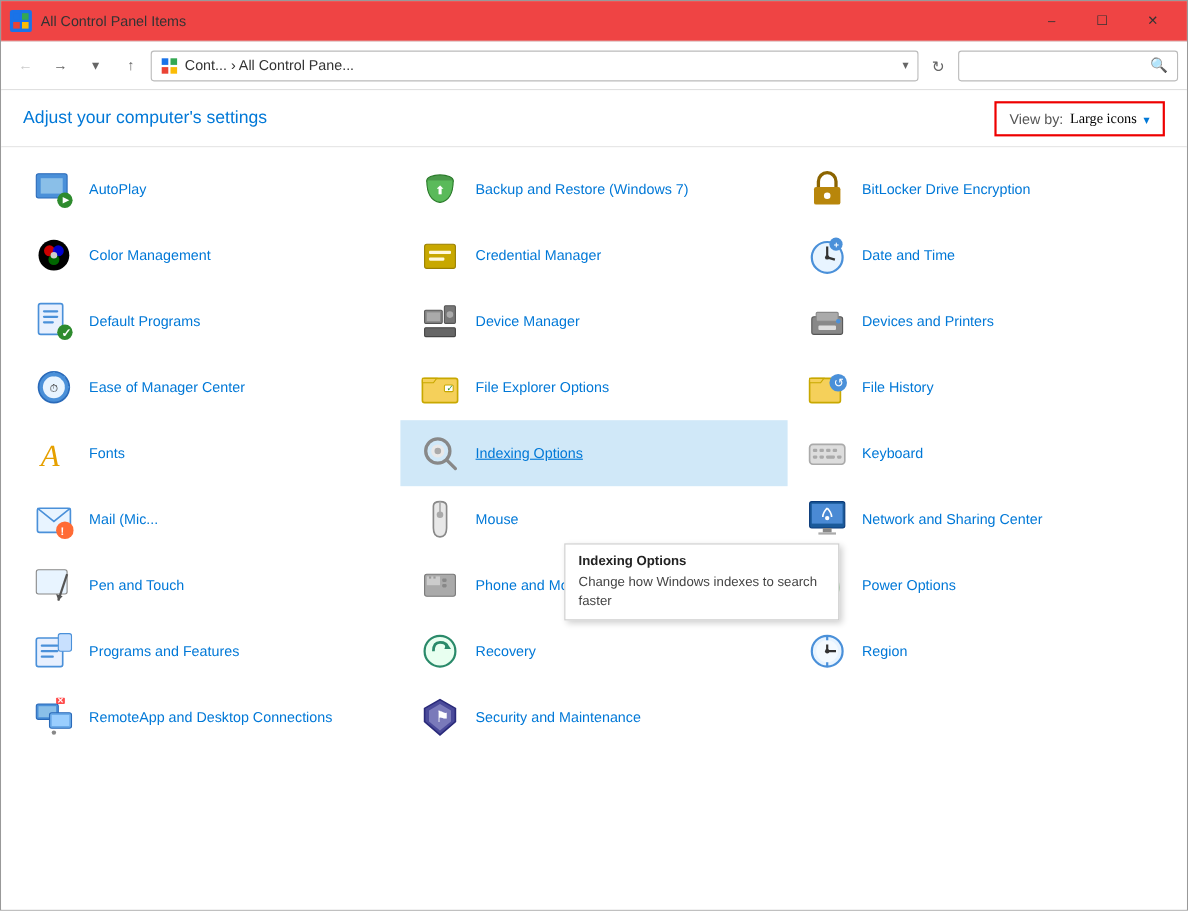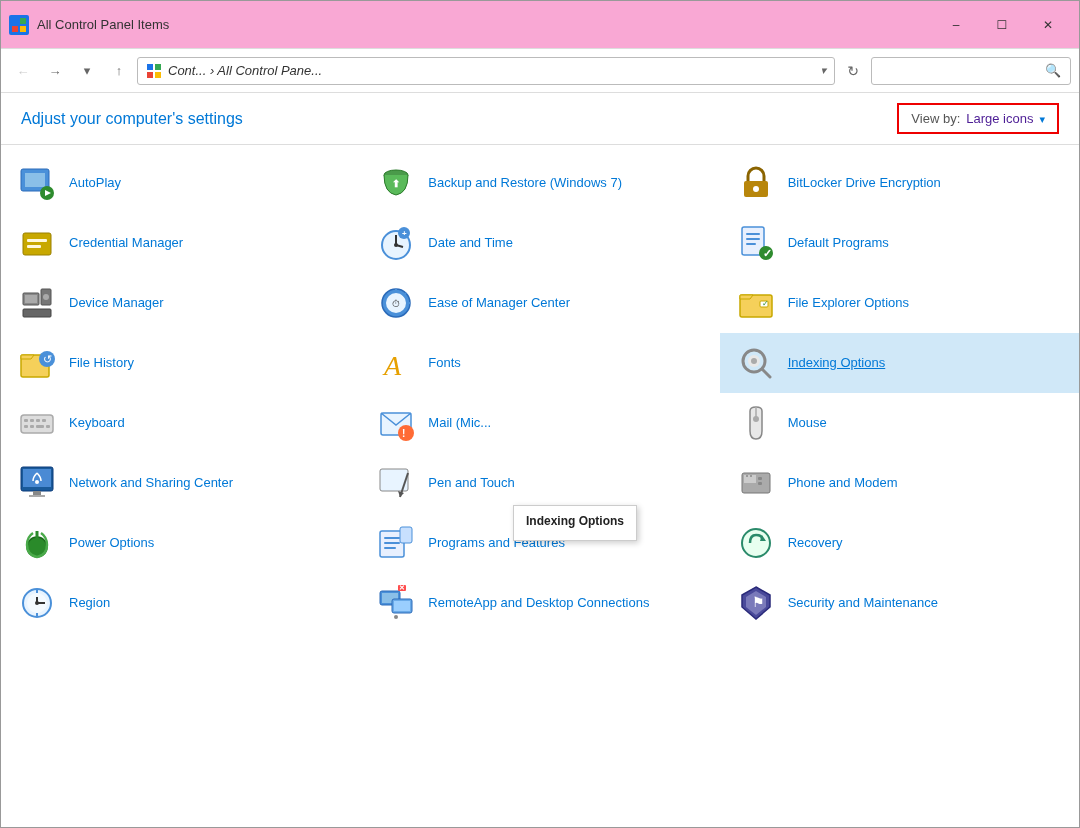--- a/index.html
+++ b/index.html
@@ -15,22 +15,22 @@
     .window {
       width: 1080px;
       height: 828px;
       background: #fff;
       border: 1px solid #999;
       display: flex;
       flex-direction: column;
     }
 
     .title-bar {
-      background: #f9a8d4;
-      height: 48px;
+      background: #ef4444;
+      height: 37px;
       display: flex;
       align-items: center;
       padding: 0 8px;
       border-bottom: 1px solid #ddd;
       flex-shrink: 0;
     }
 
     .title-bar-icon {
       width: 20px;
       height: 20px;
@@ -99,21 +99,20 @@
       height: 28px;
       border: 1px solid #bbb;
       border-radius: 3px;
       padding: 0 8px;
       font-size: 13px;
       color: #333;
       background: #fff;
       display: flex;
       align-items: center;
       gap: 6px;
-      font-style: italic;
     }
 
     .address-text { flex: 1; }
     .address-arrow { color: #666; font-size: 11px; }
     .refresh-btn {
       width: 28px;
       height: 28px;
       border: 1px solid transparent;
       background: transparent;
       border-radius: 3px;
@@ -170,36 +169,36 @@
       border: 2px solid #e00;
       padding: 6px 12px;
       display: flex;
       align-items: flex-end;
       gap: 6px;
       font-size: 13px;
       cursor: pointer;
     }
 
     .view-by-label { color: #555; }
-    .view-by-value { color: #4c1d95; cursor: pointer; }
+    .view-by-value { color: #000000; cursor: pointer; font-family: Liberation Serif, serif; }
     .view-by-arrow { color: #0078d7; font-size: 11px; }
 
     
     .items-area {
       flex: 1;
       overflow-y: scroll;
       overflow-x: hidden;
       background: #fff;
       position: relative;
     }
 
     .items-grid {
       display: grid;
       grid-template-columns: repeat(3, 1fr);
-      padding: 8px 0;
+      padding: 8px 12px;
     }
 
     .item {
       display: flex;
       align-items: center;
       padding: 8px 16px;
       gap: 12px;
       cursor: pointer;
       min-height: 60px;
     }
@@ -335,20 +334,32 @@
                 <rect x="6" y="16" width="24" height="16" rx="2" fill="#b8860b"></rect>
                 <path d="M10 16 V11 A8 8 0 0 1 26 11 V16" fill="none" stroke="#8b6400" stroke-width="3"></path>
                 <circle cx="18" cy="24" r="3" fill="#fff"></circle>
               </svg>
             </div>
             <span class="item-label">BitLocker Drive Encryption</span>
           </div>
           <div class="item">
             <div class="item-icon">
               <svg width="36" height="36" viewBox="0 0 36 36">
+                <circle cx="18" cy="18" r="14" fill="conic-gradient(red,yellow,lime,cyan,blue,magenta,red)"></circle>
+                <circle cx="14" cy="14" r="5" fill="red" opacity="0.8"></circle>
+                <circle cx="22" cy="14" r="5" fill="blue" opacity="0.8"></circle>
+                <circle cx="18" cy="22" r="5" fill="green" opacity="0.8"></circle>
+                <circle cx="18" cy="18" r="3" fill="#ccc"></circle>
+              </svg>
+            </div>
+            <span class="item-label">Color Management</span>
+          </div>
+          <div class="item">
+            <div class="item-icon">
+              <svg width="36" height="36" viewBox="0 0 36 36">
                 <rect x="4" y="8" width="28" height="22" rx="2" fill="#c8a800" stroke="#9a8000" stroke-width="1"></rect>
                 <rect x="8" y="14" width="20" height="3" rx="1" fill="#fff8dc"></rect>
                 <rect x="8" y="20" width="14" height="3" rx="1" fill="#fff8dc"></rect>
               </svg>
             </div>
             <span class="item-label">Credential Manager</span>
           </div>
           <div class="item">
             <div class="item-icon">
               <svg width="36" height="36" viewBox="0 0 36 36">
@@ -379,20 +390,31 @@
             <div class="item-icon">
               <svg width="36" height="36" viewBox="0 0 36 36">
                 <rect x="4" y="8" width="16" height="12" rx="1" fill="#888" stroke="#555" stroke-width="1"></rect>
                 <rect x="6" y="10" width="12" height="8" fill="#aaa"></rect>
                 <rect x="22" y="4" width="10" height="16" rx="1" fill="#777" stroke="#555" stroke-width="1"></rect>
                 <circle cx="27" cy="12" r="3" fill="#aaa"></circle>
                 <rect x="4" y="24" width="28" height="8" rx="1" fill="#666" stroke="#444" stroke-width="1"></rect>
               </svg>
             </div>
             <span class="item-label">Device Manager</span>
+          </div>
+          <div class="item">
+            <div class="item-icon">
+              <svg width="36" height="36" viewBox="0 0 36 36">
+                <rect x="4" y="14" width="28" height="16" rx="2" fill="#888" stroke="#555" stroke-width="1"></rect>
+                <rect x="8" y="10" width="20" height="8" rx="1" fill="#aaa" stroke="#888" stroke-width="1"></rect>
+                <rect x="10" y="22" width="16" height="4" rx="1" fill="#ddd"></rect>
+                <circle cx="28" cy="18" r="2" fill="#4a90d9"></circle>
+              </svg>
+            </div>
+            <span class="item-label">Devices and Printers</span>
           </div>
           <div class="item">
             <div class="item-icon">
               <svg width="36" height="36" viewBox="0 0 36 36">
                 <circle cx="18" cy="18" r="14" fill="#4a90d9" stroke="#2a6ab9" stroke-width="1.5"></circle>
                 <circle cx="18" cy="18" r="10" fill="#e8f4ff"></circle>
                 <line x1="18" y1="4" x2="18" y2="8" stroke="#4a90d9" stroke-width="2"></line>
                 <line x1="28" y1="8" x2="25" y2="11" stroke="#4a90d9" stroke-width="2"></line>
                 <line x1="32" y1="18" x2="28" y2="18" stroke="#4a90d9" stroke-width="2"></line>
                 <text x="14" y="22" font-size="10" fill="#333">⏱</text>
@@ -582,17 +604,18 @@
                 <polygon points="18,6 28,12 28,22 18,30 8,22 8,12" fill="#7a7aba"></polygon>
                 <text x="14" y="22" font-size="14" fill="white">⚑</text>
               </svg>
             </div>
             <span class="item-label">Security and Maintenance</span>
           </div>
         </div>
 
       <div class="tooltip">
         <div class="tooltip-title">Indexing Options</div>
+        <div class="tooltip-desc">Change how Windows indexes to search faster</div>
       </div>
     </div>
 
   </div>
 </div>
 
 </body></html>

